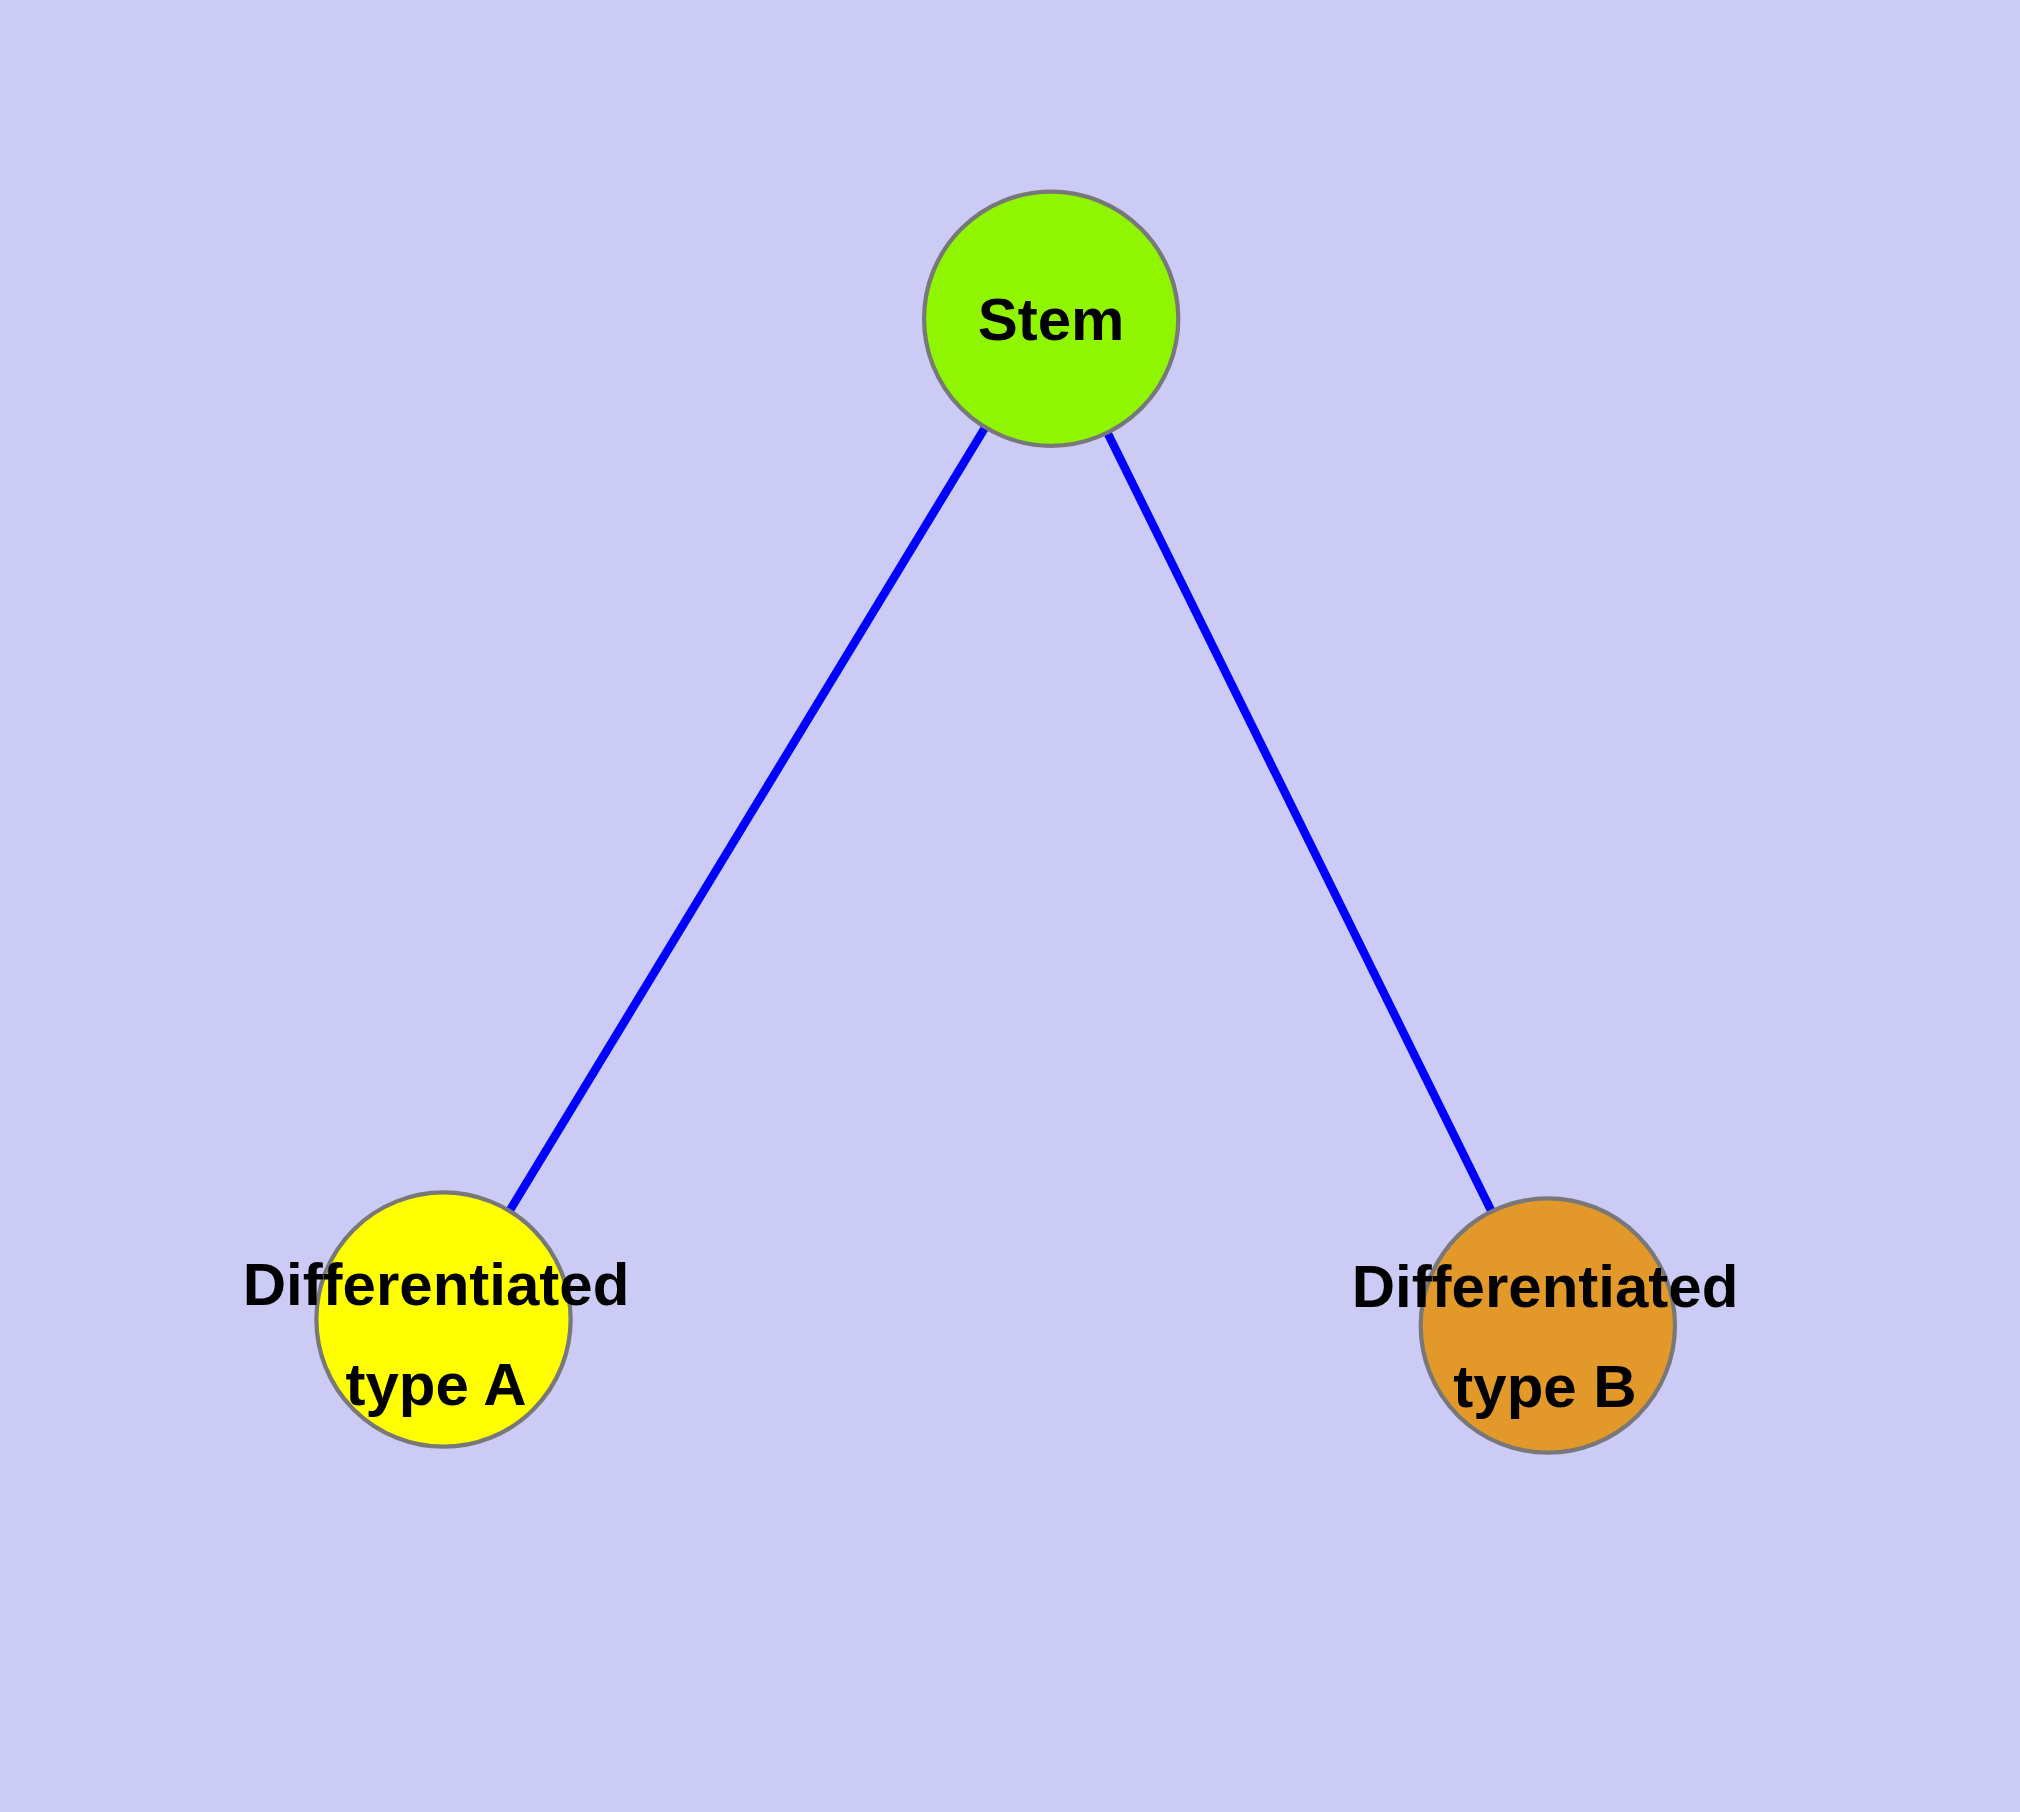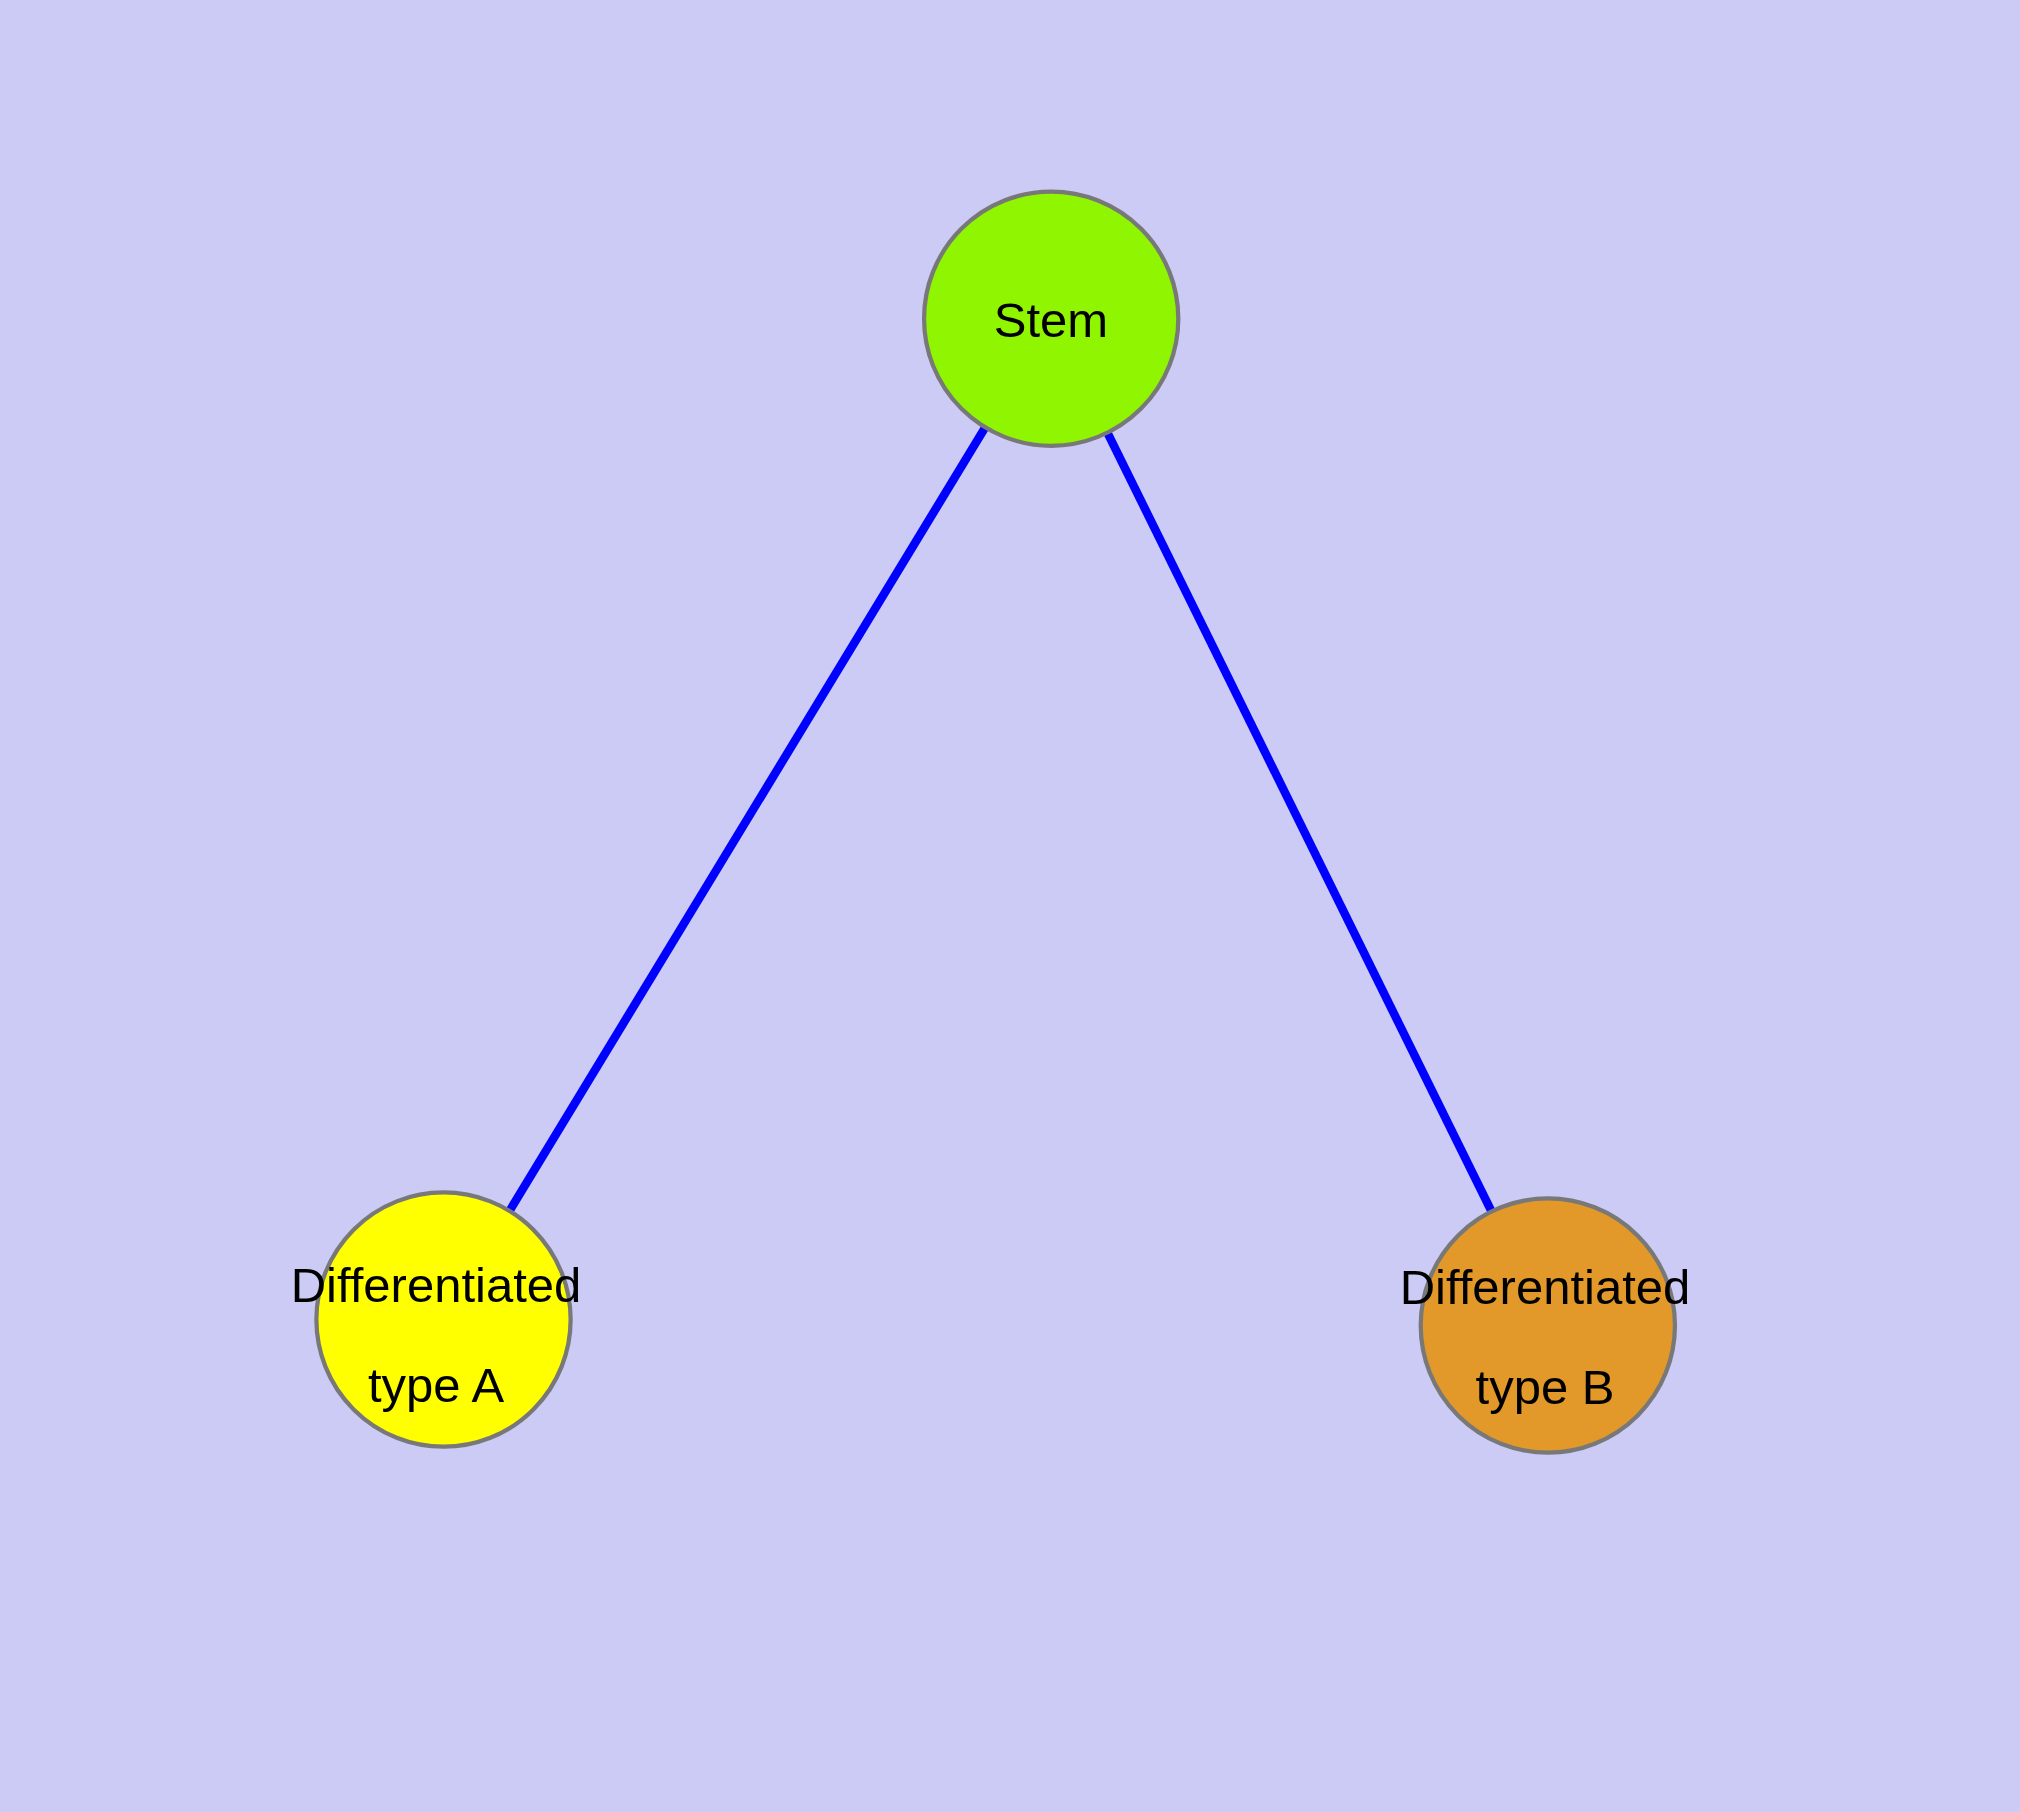--- a/index.html
+++ b/index.html
@@ -27,22 +27,22 @@
     stroke-width: 10;
     fill: none;
   }
   .node-circle {
     stroke-width: 5;
   }
   .node-label {
     position: absolute;
     transform: translate(-50%, -50%);
     color: #000000;
-    font-weight: 400;
-    font-size: 49px;
+    font-weight: 700;
+    font-size: 60px;
     line-height: 100px;
     text-align: center;
     white-space: pre-line;
     letter-spacing: 0px;
   }
   #label-stem   { left: 1051px; top: 320px;  }
   #label-type-a { left: 436px;  top: 1335px; }
   #label-type-b { left: 1545px; top: 1337px; }
 </style>
 </head>

